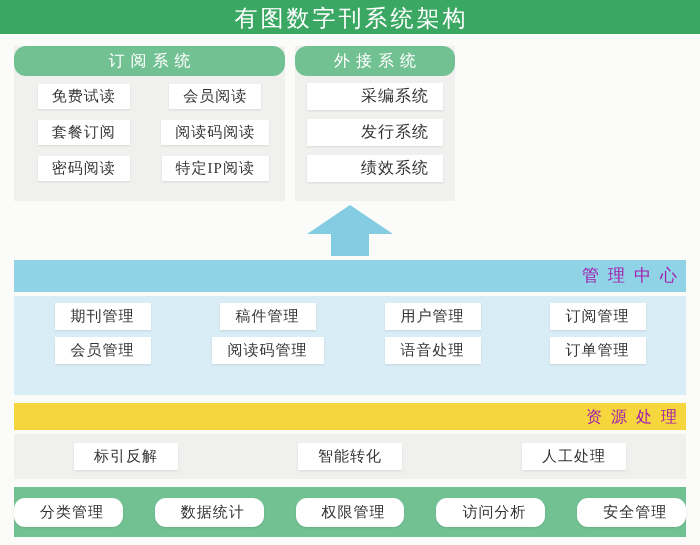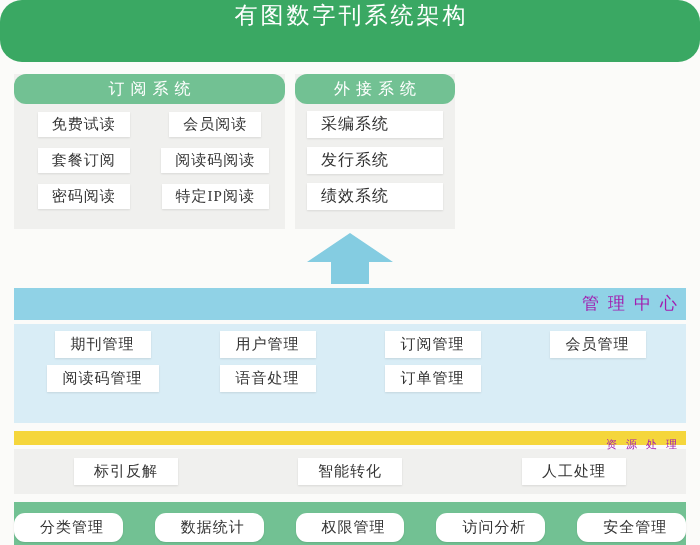--- a/index.html
+++ b/index.html
@@ -8,23 +8,23 @@
     position: relative;
     width: 700px;
     height: 545px;
     overflow: hidden;
     background: var(--page-bg, #fbfbf9);
     font-family: "Liberation Serif", "DejaVu Serif", serif;
     color: var(--text, #333333);
   }
   
   .title-bar {
-    height: 62px;
+    height: 34px;
     background: var(--green-dark, #3aa863);
-    display: flex; align-items: flex-start; justify-content: center; border-radius: 22px;
+    display: flex; align-items: flex-end; justify-content: center;
   }
   .title-bar h1 {
     color: #fff; font-size: 23px; font-weight: 500;
     letter-spacing: 3px; text-indent: 3px;
   }
   
   .top-row {
     display: flex;
     margin: 12px 10px 0 14px;
     height: 155px;
@@ -45,21 +45,21 @@
     place-items: center;
     padding: 2px 4px 14px 4px;
   }
   .cols-2 { grid-template-columns: 1fr 1fr; }
   .cols-1 { grid-template-columns: 1fr; }
   .node {
     background: #fff;
     padding: 3px 14px;
     font-size: 15px;
     letter-spacing: 1px;
-    text-align: left;
+    text-align: right;
     min-width: 64px;
     white-space: nowrap;
     box-shadow: 0 1px 2px rgba(0,0,0,0.10);
   }
   .panel-support .panel-body .node:nth-child(even) { min-width: 90px; }
   .panel-external .node { min-width: 136px; font-size: 16px; }
   
   .arrow-section {
     height: 55px;
     display: flex; align-items: flex-end; justify-content: center;
@@ -81,21 +81,21 @@
     background: var(--blue-panel, #d9edf6);
     display: grid;
     grid-template-columns: repeat(4, 1fr);
     place-items: center;
     padding: 4px 6px 28px 6px;
   }
   .mgmt-body .node { padding: 4px 16px; min-width: 92px; }
   
   .gap-4 { height: 4px; }
   .res-band {
-    height: 14px; line-height: 27px; font-size: 11px;
+    height: 27px; line-height: 27px; font-size: 16px;
     background: var(--yellow, #f5d63c);
   }
   .res-body {
     margin: 0 14px;
     height: 45px;
     background: var(--panel-gray, #f0f0ee);
     display: grid;
     grid-template-columns: repeat(3, 1fr);
     place-items: center;
   }
@@ -147,20 +147,21 @@
 
   <div class="arrow-section">
     <svg width="86" height="51" viewBox="0 0 86 51" aria-hidden="true">
       <polygon points="43,0 0,29 24,29 24,51 62,51 62,29 86,29" fill="#84cce1"></polygon>
     </svg>
   </div>
 
   <div class="band mgmt-band">管理中心</div>
   <div class="mgmt-body">
     <span class="node">期刊管理</span>
+    <span class="node">稿件管理</span>
     <span class="node">用户管理</span>
     <span class="node">订阅管理</span>
     <span class="node">会员管理</span>
     <span class="node">阅读码管理</span>
     <span class="node">语音处理</span>
     <span class="node">订单管理</span>
   </div>
 
   <div class="gap-4"></div>
 

